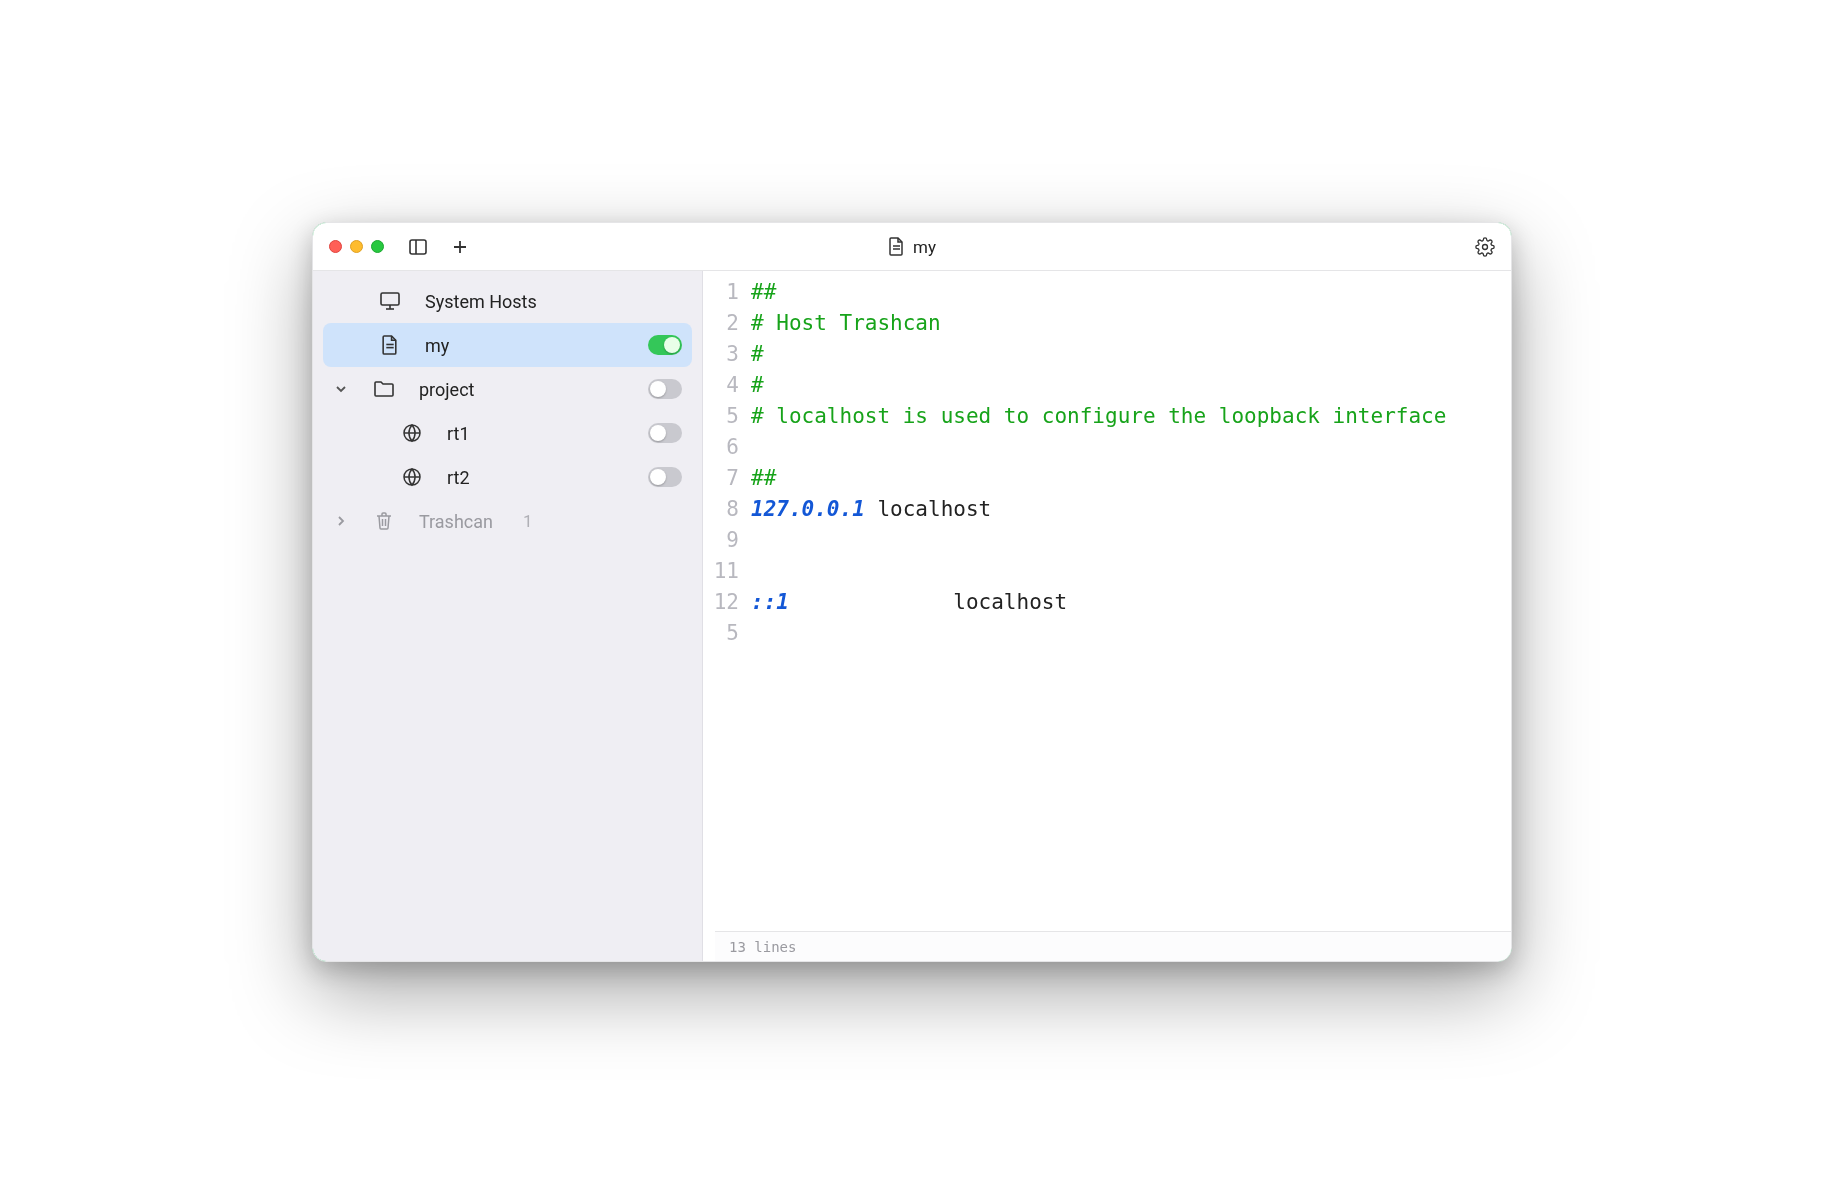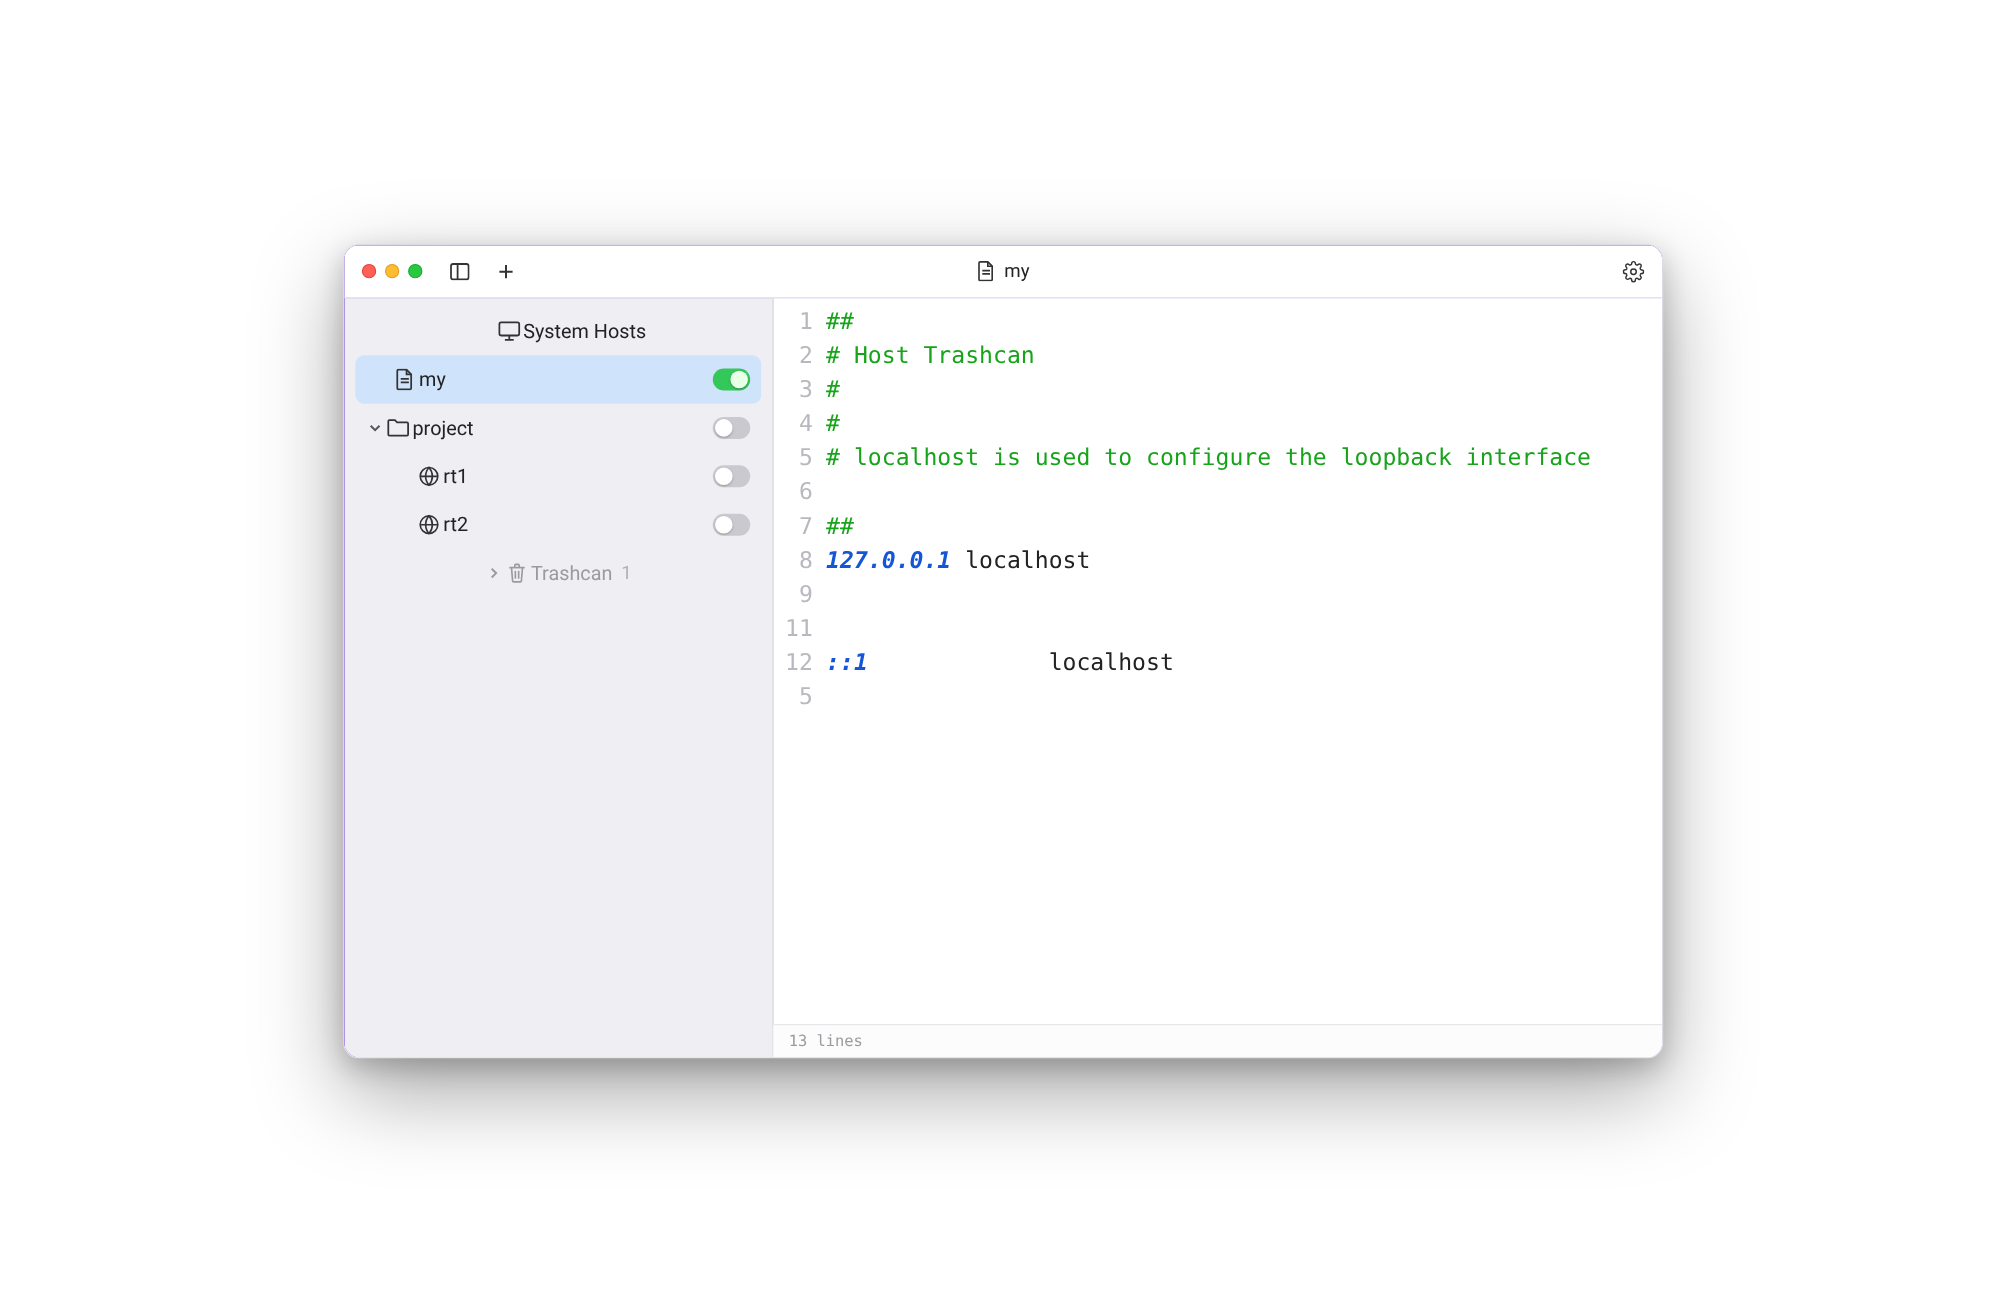--- a/index.html
+++ b/index.html
@@ -8,21 +8,21 @@
     font-family: -apple-system, BlinkMacSystemFont, "Segoe UI", Roboto, Helvetica, Arial, sans-serif;
     width: 1824px;
     height: 1184px;
     display: flex;
     align-items: center;
     justify-content: center;
   }
   .window {
     width: 1200px;
     height: 740px;
-    background: #6d28d9;
+    background: #22c55e;
     border-radius: 14px;
     box-shadow: 0 30px 80px rgba(0,0,0,0.35), 0 8px 24px rgba(0,0,0,0.2);
     display: flex;
     flex-direction: column;
     overflow: hidden;
     border: 1px solid #e5e5e7;
   }
   
   .titlebar {
     height: 48px;
@@ -61,23 +61,22 @@
   }
   .tree { padding: 0 10px; }
   .row {
     height: 44px;
     display: flex;
     align-items: center;
     border-radius: 8px;
     padding: 0 10px;
     font-size: 18px;
     color: #222;
-    gap: 2px;
+    gap: 24px;
     cursor: pointer;
-    justify-content: center;
   }
   .row.selected { background: #cfe3fb; }
   .row .spacer { flex: 1; }
   .row .indent1 { width: 22px; }
   .row .indent2 { width: 44px; }
   .caret { width: 16px; display: flex; justify-content: center; color: #555; }
   .icon { width: 22px; height: 22px; display: flex; align-items: center; justify-content: center; color: #333; }
   .muted { color: #9a9aa0; }
   .count { color: #b0b0b6; font-size: 17px; margin-left: 6px; }
 
@@ -101,20 +100,21 @@
   .gutter { width: 48px; text-align: right; padding-right: 12px; color: #b8b8bf; user-select: none; flex-shrink: 0; }
   .code { white-space: pre; color: #222; }
   .tok-comment { color: #17a31a; }
   .tok-ip { color: #1357d6; font-weight: 600; font-style: italic; }
   .statusbar {
     height: 30px; border-top: 1px solid #e5e5e7;
     display: flex; align-items: center; padding: 0 14px;
     font-size: 14px; color: #9a9aa0;
     font-family: ui-monospace, SFMono-Regular, Menlo, Monaco, Consolas, monospace;
     background: #fcfcfd;
+    margin-left: 12px;
   }
 </style>
 </head>
 <body>
 
 <div class="window">
 
   <div class="titlebar">
     <div class="traffic">
       <div class="tl red"></div>

